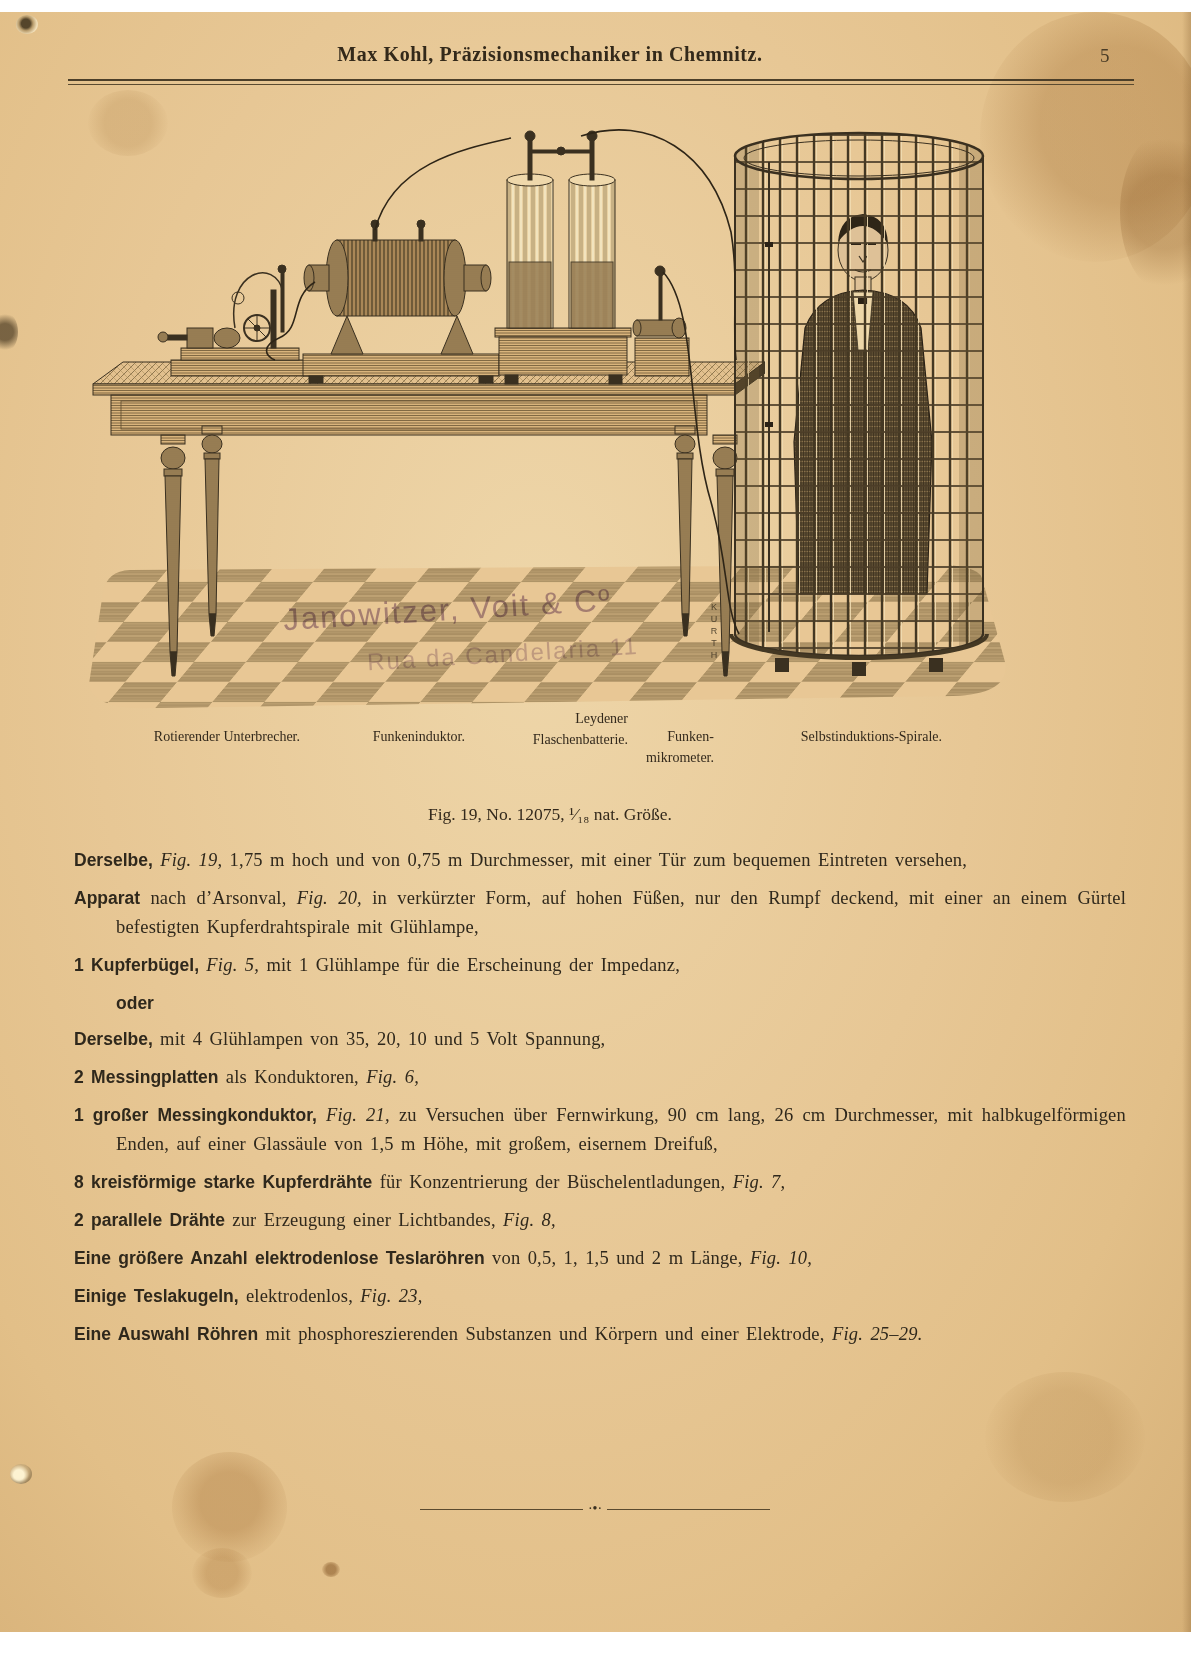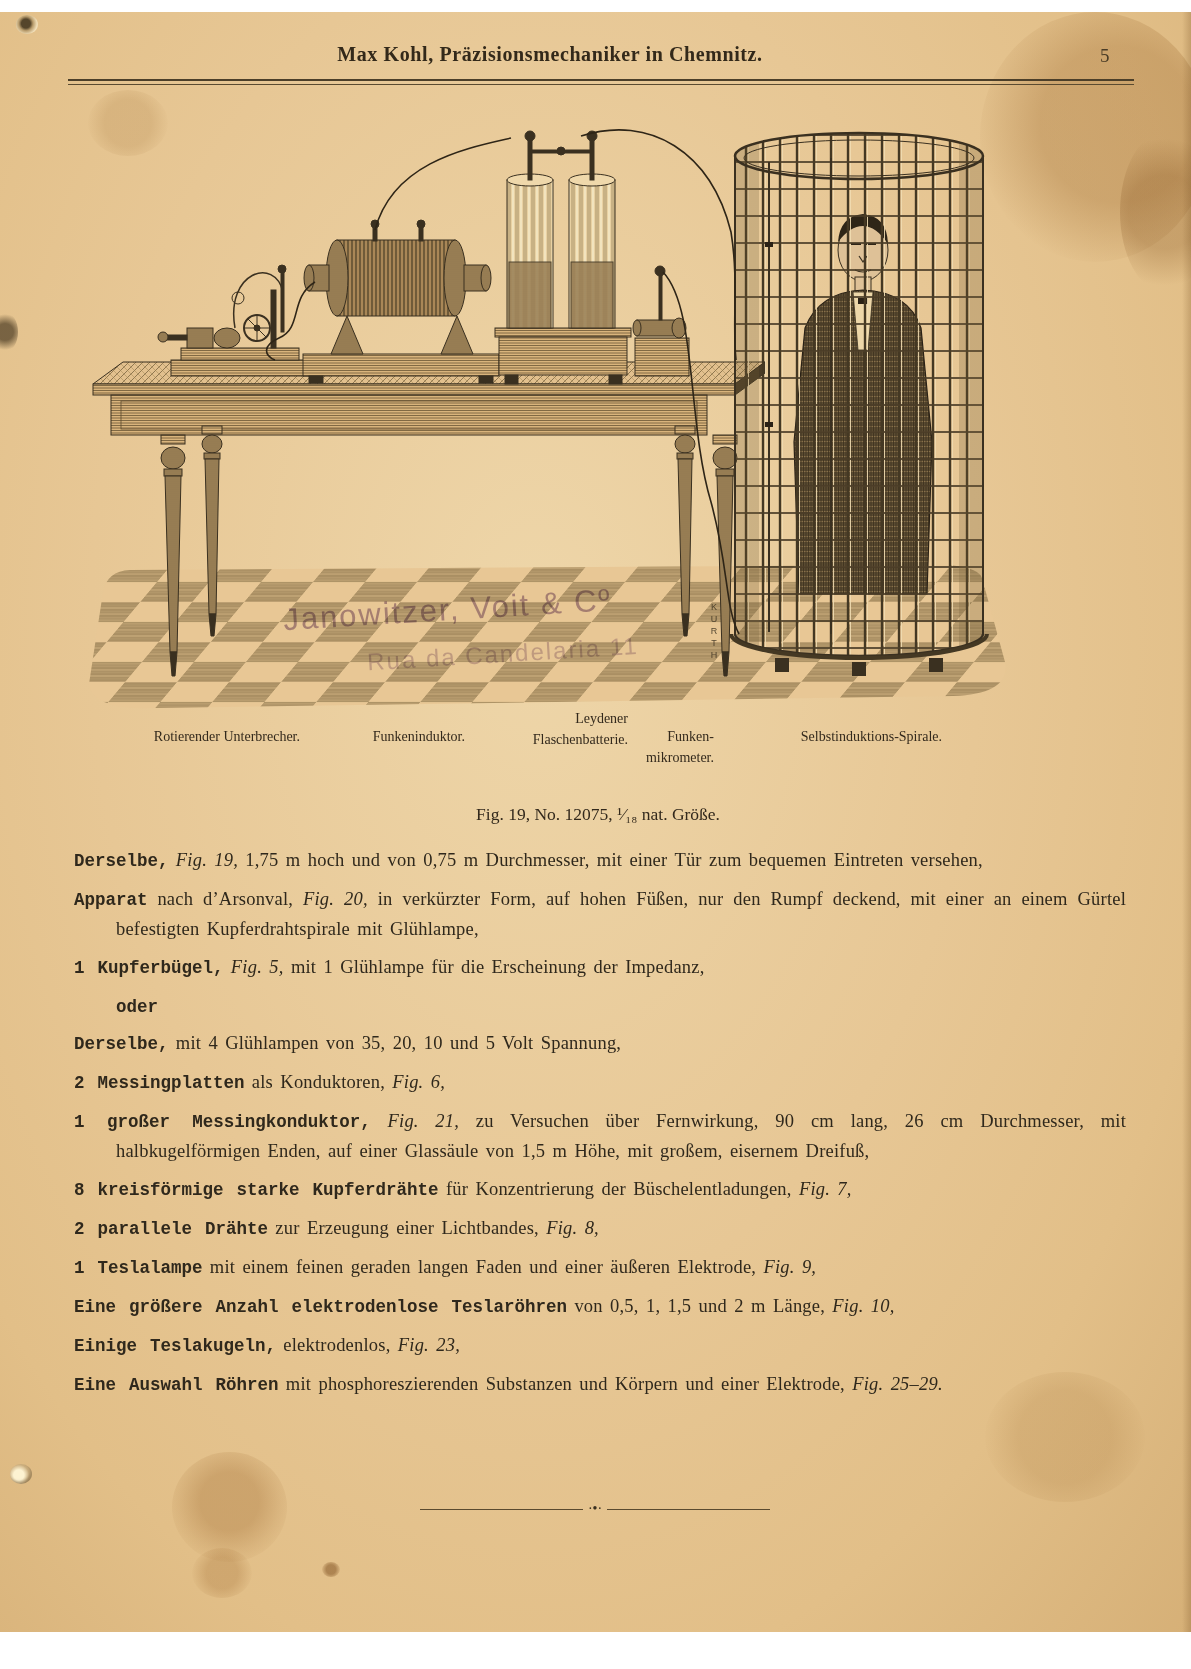--- a/index.html
+++ b/index.html
@@ -55,28 +55,28 @@
     mix-blend-mode:multiply;white-space:nowrap;}
   .signature{position:absolute;left:634px;top:480px;writing-mode:vertical-rl;text-orientation:upright;
     font-family:"Liberation Sans",sans-serif;font-size:9px;letter-spacing:2px;color:rgba(58,48,32,.85);}
   
   .cap{position:absolute;font-size:14px;color:#33291c;text-align:right;line-height:21px;}
   .cap1{left:100px;top:714px;width:200px;white-space:nowrap;}
   .cap2{left:330px;top:714px;width:135px;white-space:nowrap;}
   .cap3{left:478px;top:696px;width:150px;}
   .cap4{left:614px;top:714px;width:100px;}
   .cap5{left:742px;top:714px;width:200px;white-space:nowrap;}
-  .figcaption{position:absolute;left:380px;top:792px;width:340px;text-align:right;
+  .figcaption{position:absolute;left:380px;top:792px;width:340px;text-align:center;
     font-size:17.5px;color:#33291c;}
   
   .body-text{position:absolute;left:74px;top:834px;width:1052px;}
   .body-text p.item{margin:0 0 9px 0;padding-left:42px;text-indent:-42px;text-align:justify;
     font-size:18.5px;line-height:29px;letter-spacing:.2px;word-spacing:2.5px;color:#2f281c;}
   .body-text p.oder{text-indent:0;margin-top:4px;margin-bottom:7px;}
-  .seg-b{font-family:Liberation Mono, monospace;font-weight:700;font-size:17.5px;letter-spacing:0;}
+  .seg-b{font-family:Liberation Sans, sans-serif;font-weight:700;font-size:17.5px;letter-spacing:0;}
   .seg-i{font-style:italic;}
   
   .divider{position:absolute;left:420px;top:1492px;width:350px;display:flex;align-items:center;color:#4a3c28;}
   .dline{flex:1;height:1px;background:#5a4a2f;}
   .dorn{padding:0 5px;font-size:14px;line-height:10px;color:#3a3020;}
 </style>
 </head>
 <body>
 
 <div class="page">
@@ -310,21 +310,20 @@
   <div class="body-text">
     <p class="item"><span class="seg-b">Derselbe,</span><span class="seg-r"> </span><span class="seg-i">Fig. 19,</span><span class="seg-r"> 1,75 m hoch und von 0,75 m Durchmesser, mit einer Tür zum bequemen Eintreten versehen,</span></p>
     <p class="item"><span class="seg-b">Apparat</span><span class="seg-r"> nach d’Arsonval, </span><span class="seg-i">Fig. 20,</span><span class="seg-r"> in verkürzter Form, auf hohen Füßen, nur den Rumpf deckend, mit einer an einem Gürtel befestigten Kupferdrahtspirale mit Glühlampe,</span></p>
     <p class="item"><span class="seg-b">1 Kupferbügel,</span><span class="seg-r"> </span><span class="seg-i">Fig. 5,</span><span class="seg-r"> mit 1 Glühlampe für die Erscheinung der Impedanz,</span></p>
     <p class="item oder"><span class="seg-b">oder</span></p>
     <p class="item"><span class="seg-b">Derselbe,</span><span class="seg-r"> mit 4 Glühlampen von 35, 20, 10 und 5 Volt Spannung,</span></p>
     <p class="item"><span class="seg-b">2 Messingplatten</span><span class="seg-r"> als Konduktoren, </span><span class="seg-i">Fig. 6,</span></p>
     <p class="item"><span class="seg-b">1 großer Messingkonduktor,</span><span class="seg-r"> </span><span class="seg-i">Fig. 21,</span><span class="seg-r"> zu Versuchen über Fernwirkung, 90 cm lang, 26 cm Durchmesser, mit halbkugelförmigen Enden, auf einer Glassäule von 1,5 m Höhe, mit großem, eisernem Dreifuß,</span></p>
     <p class="item"><span class="seg-b">8 kreisförmige starke Kupferdrähte</span><span class="seg-r"> für Konzentrierung der Büschelentladungen, </span><span class="seg-i">Fig. 7,</span></p>
     <p class="item"><span class="seg-b">2 parallele Drähte</span><span class="seg-r"> zur Erzeugung einer Lichtbandes, </span><span class="seg-i">Fig. 8,</span></p>
-    <p class="item"><span class="seg-b">1 Teslalampe</span><span class="seg-r"> mit einem feinen geraden langen Faden und einer äußeren Elektrode, </span><span class="seg-i">Fig. 9,</span></p>
     <p class="item"><span class="seg-b">Eine größere Anzahl elektrodenlose Teslaröhren</span><span class="seg-r"> von 0,5, 1, 1,5 und 2 m Länge, </span><span class="seg-i">Fig. 10,</span></p>
     <p class="item"><span class="seg-b">Einige Teslakugeln,</span><span class="seg-r"> elektrodenlos, </span><span class="seg-i">Fig. 23,</span></p>
     <p class="item"><span class="seg-b">Eine Auswahl Röhren</span><span class="seg-r"> mit phosphoreszierenden Substanzen und Körpern und einer Elektrode, </span><span class="seg-i">Fig. 25–29.</span></p>
   </div>
 
   <div class="divider">
     <span class="dline"></span>
     <span class="dorn">·•·</span>
     <span class="dline"></span>
   </div>

